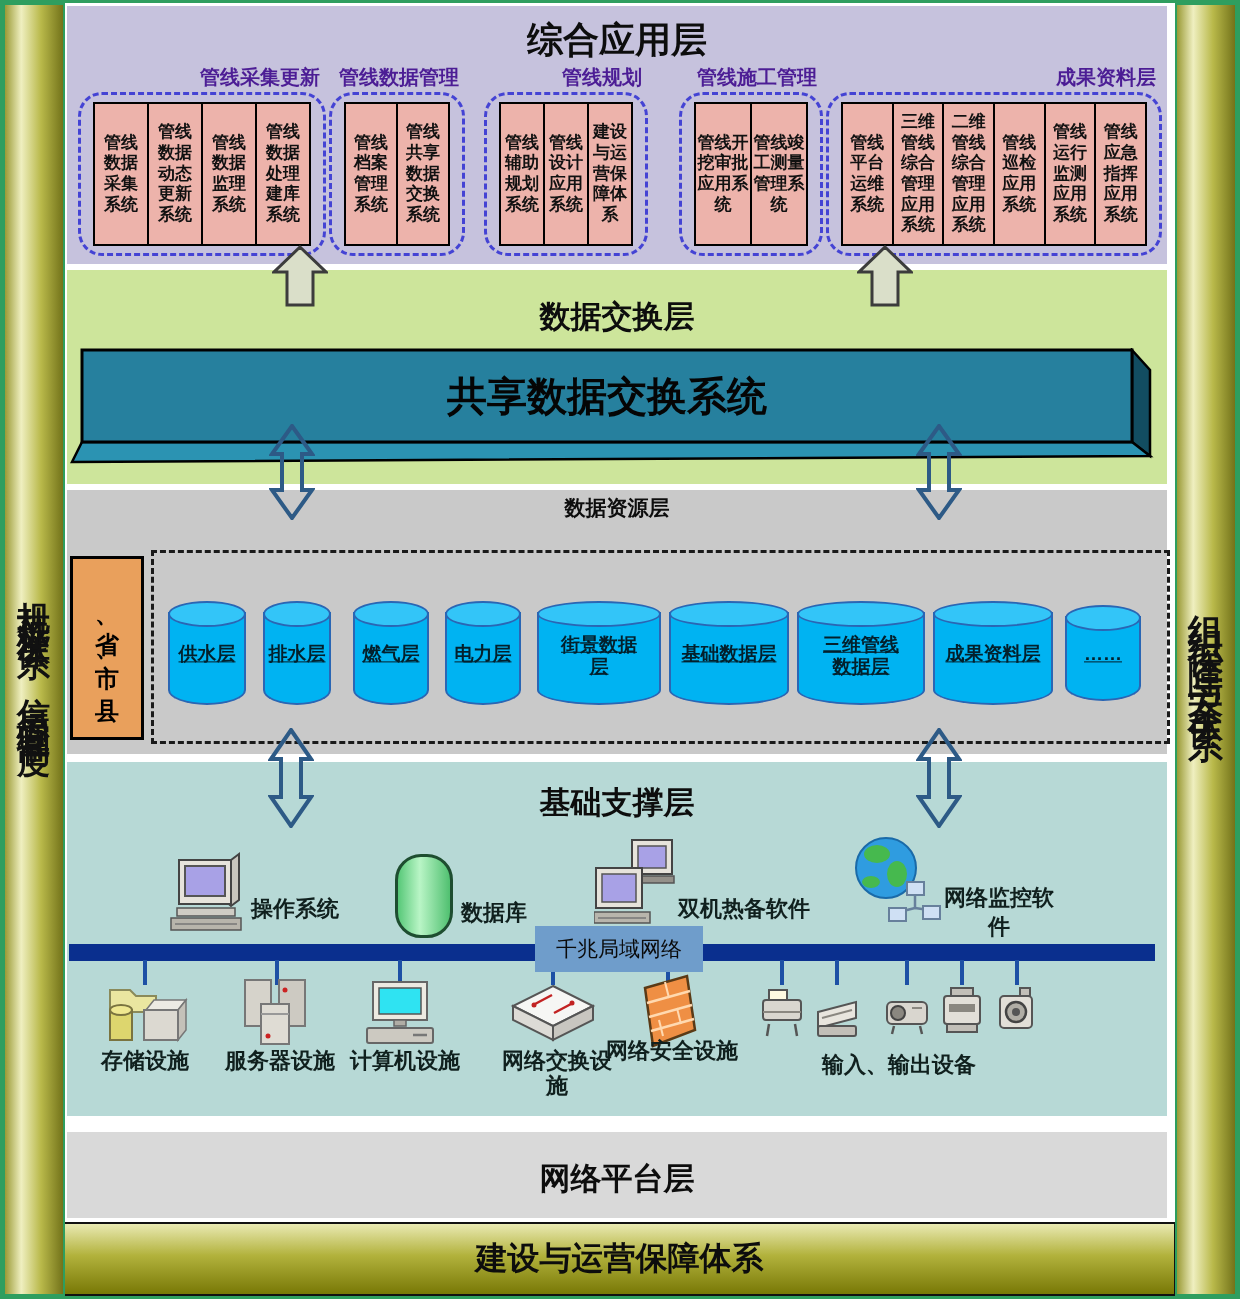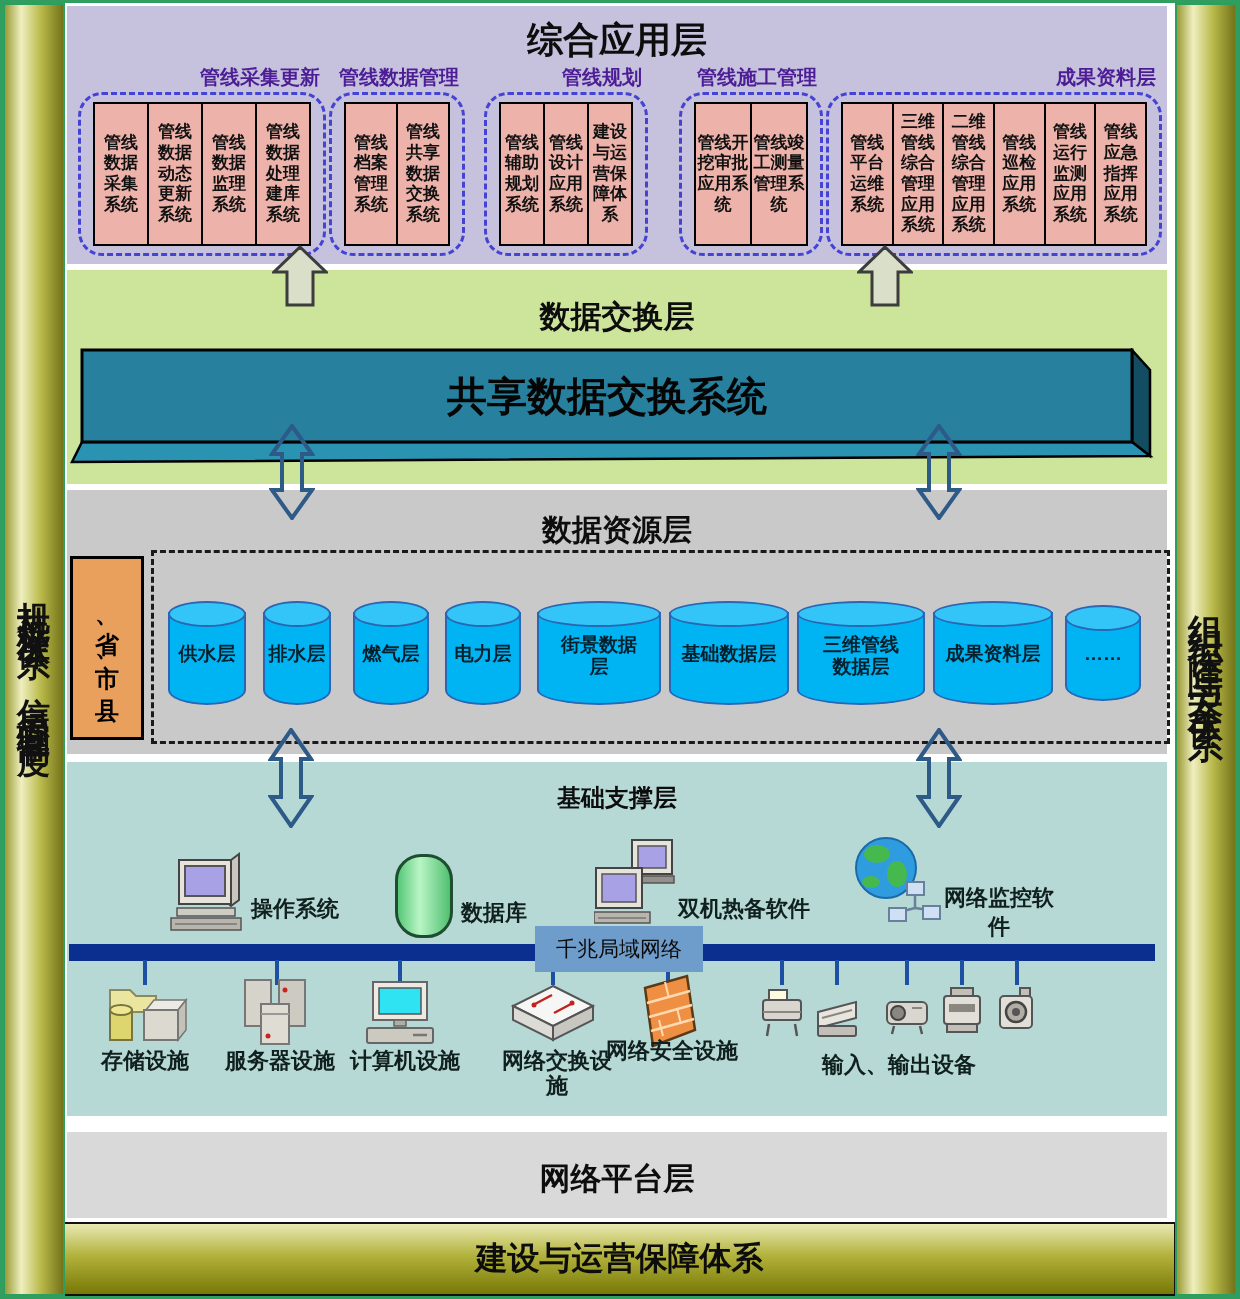--- a/index.html
+++ b/index.html
@@ -31,37 +31,37 @@
     font-weight:bold;font-size:17px;line-height:1.22;color:#111;padding:2px 1px;}
   .sysbox:first-child{margin-left:0;}
 
   
   .exchange{top:270px;height:214px;background:#cde59b;}
   .exchange-title{top:26px;font-size:31px;}
   .box3d{position:absolute;left:3px;top:78px;width:1095px;height:126px;}
 
   
   .resource{top:490px;height:264px;background:#c9c9c9;}
-  .resource-title{top:20px;font-size:30px;}
+  .resource-title{top:4px;font-size:21px;}
   .region{position:absolute;left:3px;top:66px;width:68px;height:178px;background:#e9a05c;
     border:3px solid #000;display:flex;align-items:center;justify-content:center;}
   .region .vtext{writing-mode:vertical-rl;text-orientation:upright;font-weight:bold;font-size:24px;letter-spacing:5px;color:#000;}
   .dashrect{position:absolute;left:84px;top:60px;width:1013px;height:188px;border:3px dashed #1a1a1a;}
   .cyl{position:absolute;top:111px;height:104px;}
   .cyl .cbody{position:absolute;left:0;right:0;top:11px;bottom:0;background:#00b3f2;
     border:2px solid #2a66b4;border-top:none;border-radius:0 0 50% 50% / 0 0 15px 15px;}
   .cyl .ccap{position:absolute;left:0;right:0;top:0;height:22px;background:#33c5f8;
     border:2px solid #2a66b4;border-radius:50%;}
   .cyl .lbl{position:absolute;left:4px;right:4px;top:50%;transform:translateY(-44%);
-    text-align:center;font-weight:bold;font-size:19px;line-height:1.15;color:#03202c;z-index:2;}
+    text-align:center;font-weight:bold;font-size:19px;line-height:1.15;color:#03202c;z-index:2;text-decoration:underline;}
   .cyl .lbl.narrow{left:17px;right:17px;}
 
   
   .support{top:762px;height:354px;background:#b7d9d6;}
-  .support-title{top:20px;font-size:24px;}
+  .support-title{top:20px;font-size:31px;}
   .swlabel{position:absolute;font-weight:bold;font-size:22px;color:#10201e;}
   .bus{position:absolute;left:2px;top:182px;width:1086px;height:17px;background:#0a2f8e;}
   .buslabel{position:absolute;left:468px;top:164px;width:168px;height:46px;background:#6f9dcb;
     text-align:center;line-height:46px;font-size:21px;color:#0a0a0a;z-index:3;}
   .stem{position:absolute;top:198px;width:4px;height:25px;background:#1d50a5;}
   .hwlabel{position:absolute;top:286px;text-align:center;font-weight:bold;font-size:22px;line-height:1.15;color:#10201e;}
   .icon{position:absolute;}
 
   
   .dbcap{position:absolute;left:328px;top:92px;width:52px;height:78px;border:3px solid #1e4e30;

